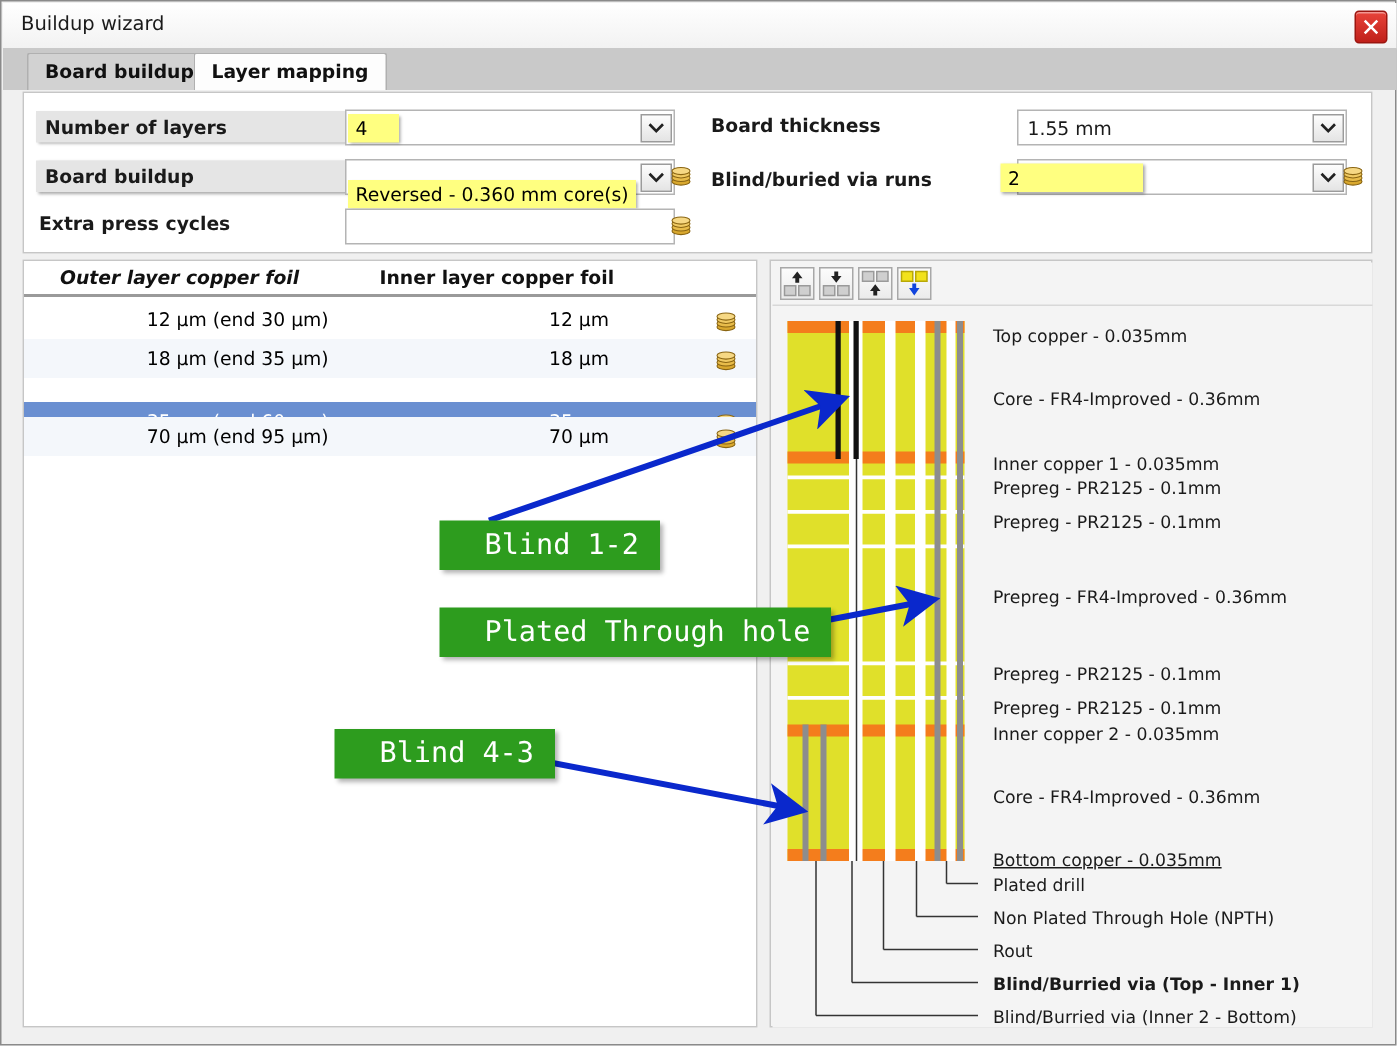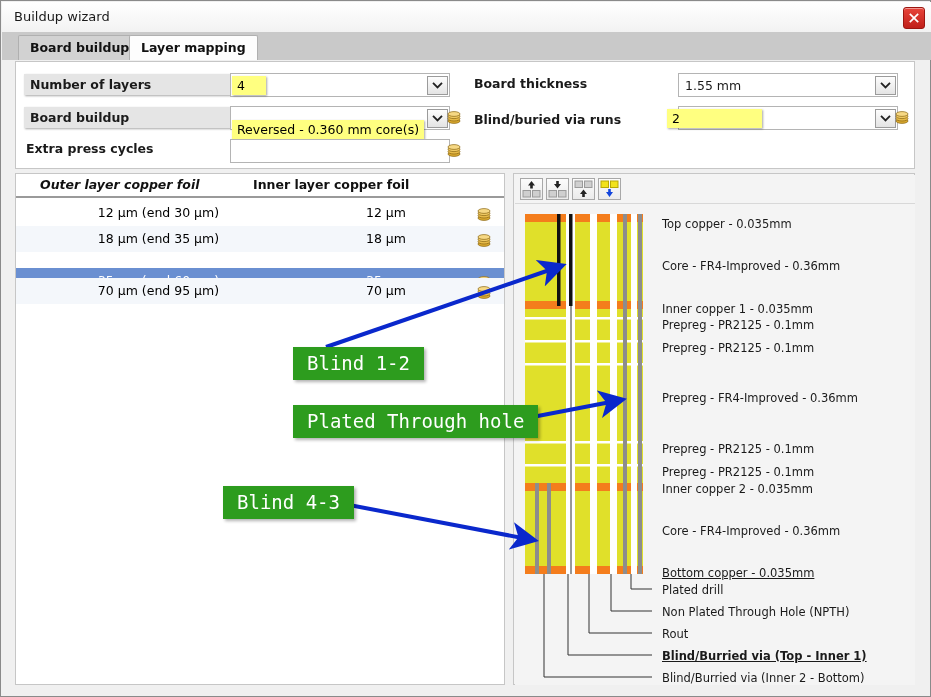--- a/index.html
+++ b/index.html
@@ -48,25 +48,25 @@
   .row.sel{background:#6a8fd1;color:#fff;}
   
   .right-panel{left:512px;top:172px;width:402px;height:512px;background:#f4f4f4;}
   .tbar{position:absolute;left:1px;top:1px;width:400px;height:28px;background:#f4f4f4;
         border-bottom:1px solid #d8d8d8;}
   .tbtn{position:absolute;top:3px;width:23px;height:22px;border:1px solid #a8a8a8;
         background:linear-gradient(#fcfcfc,#ebebeb);cursor:pointer;box-sizing:border-box;}
   .diagram{position:absolute;left:1px;top:30px;width:400px;height:481px;background:#f4f4f4;
            overflow:hidden;}
   .dlabel{position:absolute;font-size:11.5px;color:#1a1a1a;white-space:nowrap;}
-  .dlabel.b{font-weight:bold;text-decoration:underline;}
+  .dlabel.b{font-weight:bold;}
   
   .green{position:absolute;background:#2d9c1e;color:#fff;font-size:19px;
          font-family:"DejaVu Sans Mono","Liberation Mono",monospace;
-         padding:5px 14px 6px 14px;box-shadow:2px 2px 3px rgba(0,0,0,.3);white-space:nowrap;}
+         padding:5px 14px 6px 30px;box-shadow:2px 2px 3px rgba(0,0,0,.3);white-space:nowrap;}
   .ovl{position:absolute;left:0;top:0;width:931px;height:697px;pointer-events:none;}
 </style>
 </head>
 <body>
 
 <div class="win">
 
   <div class="titlebar">
     <div class="title-text">Buildup wizard</div>
     <div class="close-btn">

